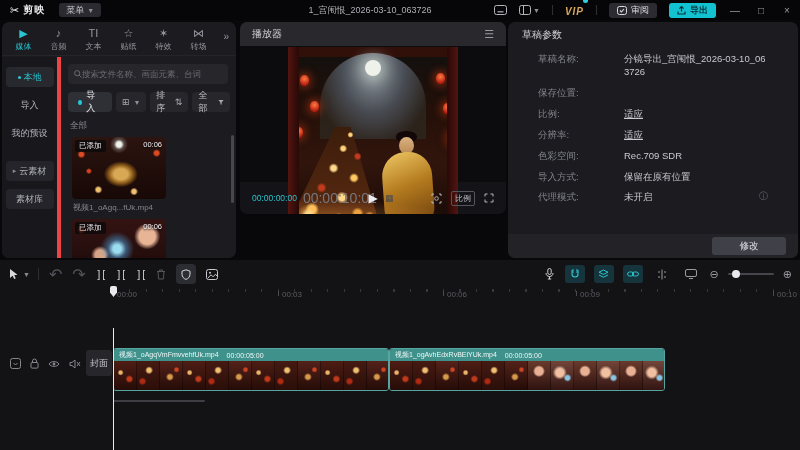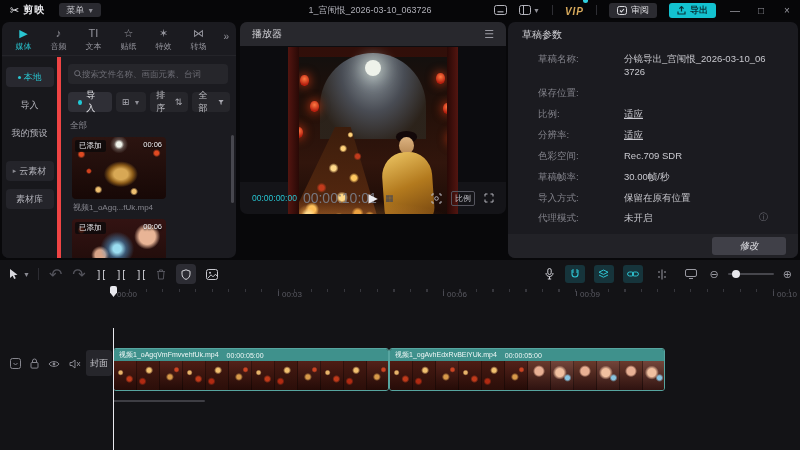--- a/index.html
+++ b/index.html
@@ -144,21 +144,21 @@
   .rp-rows { position:absolute; top:30px; left:0; right:0; height:184px; overflow:hidden; }
   .param-row { display:flex; padding:0 30px; margin-bottom:8px; }
   .param-row.clipped { margin-top:-1px; }
   .p-label { width:86px; flex:none; font-size:9.5px; color:#84848c; line-height:13px; }
   .p-value { font-size:9.5px; color:#c9c9cf; line-height:13px; word-break:break-all; width:176px; }
   .p-value.link { text-decoration:underline; }
   .p-info { margin-left:auto; color:#6a6a72; font-size:9px; }
   .rp-bottom { position:absolute; left:0; right:0; bottom:0; height:24px; background:#222227;
     display:flex; align-items:center; justify-content:flex-end; padding:0 12px; }
   .modify-btn { width:74px; height:18px; background:#404048; border-radius:3px; color:#e2e2e7;
-    font-size:9.5px; display:flex; align-items:center; justify-content:center;font-style:italic; }
+    font-size:9.5px; display:flex; align-items:center; justify-content:center; }
 
   
   .timeline { position:absolute; top:260px; left:0; width:800px; height:190px; background:#131316; }
   .tl-toolbar { position:absolute; top:0; left:0; right:0; height:28px; display:flex; align-items:center; padding:0 8px; }
   .tl-ico { color:#d2d2d8; margin-right:10px; display:flex; align-items:center; }
   .tl-ico.dim { color:#54545c; }
   .tl-caret { color:#8a8a92; font-size:7px; margin:0 8px 0 -6px; }
   .tl-div { width:1px; height:12px; background:#2c2c32; margin-right:10px; }
   .split-ic { font-size:10px; letter-spacing:-1px; font-family:"DejaVu Sans Mono","Liberation Mono",monospace; }
   .tl-box { width:20px; height:20px; border-radius:4px; background:#2c2c33; display:flex; align-items:center;
@@ -405,24 +405,20 @@
           <span class="p-label">比例:</span>
           <span class="p-value link">适应</span>
         </div>
         <div class="param-row">
           <span class="p-label">分辨率:</span>
           <span class="p-value link">适应</span>
         </div>
         <div class="param-row">
           <span class="p-label">色彩空间:</span>
           <span class="p-value">Rec.709 SDR</span>
-        </div>
-        <div class="param-row">
-          <span class="p-label">草稿帧率:</span>
-          <span class="p-value">30.00帧/秒</span>
         </div>
         <div class="param-row">
           <span class="p-label">导入方式:</span>
           <span class="p-value">保留在原有位置</span>
         </div>
         <div class="param-row clipped">
           <span class="p-label">代理模式:</span>
           <span class="p-value">未开启</span>
           <span class="p-info">ⓘ</span>
         </div>

